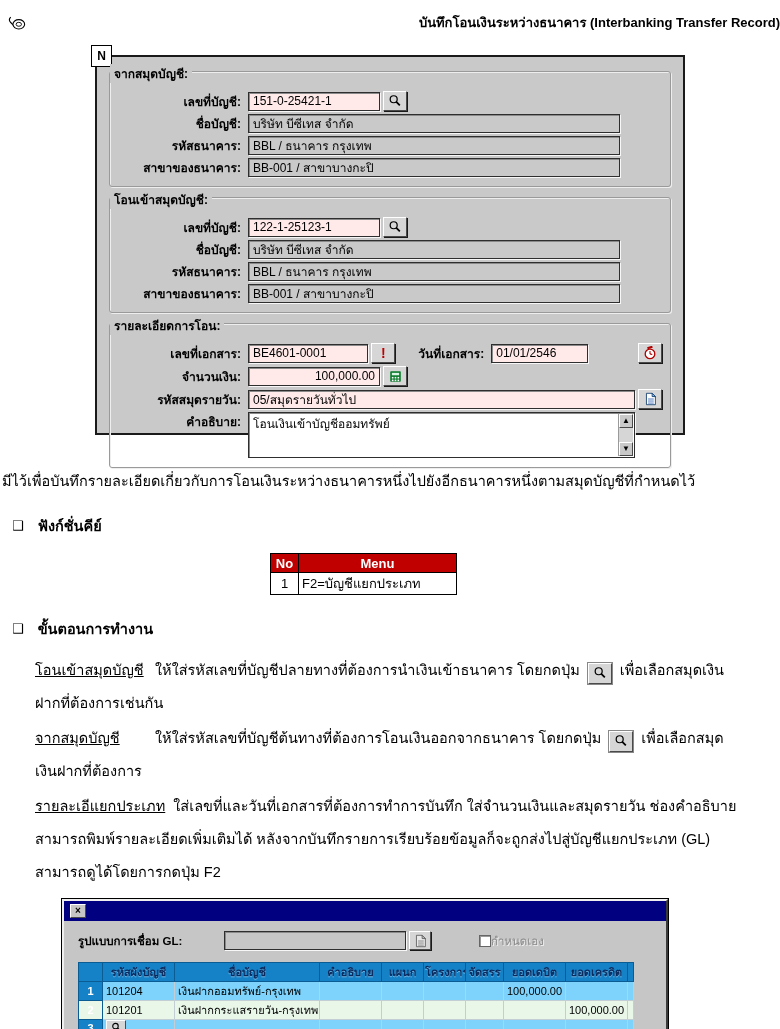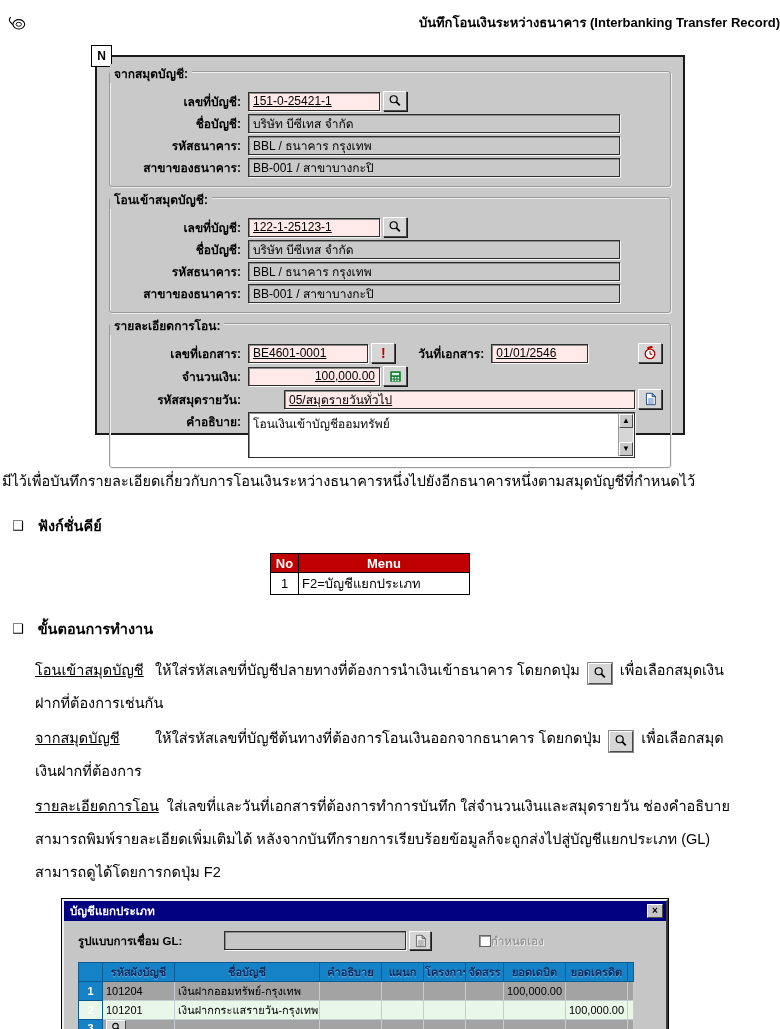--- a/index.html
+++ b/index.html
@@ -23,26 +23,26 @@
   .group { position:relative; border:1px solid #9a9a9a; border-radius:3px;
     box-shadow:inset 1px 1px 0 #eee, 1px 1px 0 #eee; padding:16px 8px 6px 0; margin-top:10px; }
   .group-title { position:absolute; top:-8px; left:0; background:#c9c9c9; padding:0 4px; font-size:12px; font-weight:bold; }
   .frow { display:flex; align-items:center; margin:3px 0; }
   .flabel { width:138px; text-align:right; padding-right:7px; font-size:12px; font-weight:bold; flex:0 0 auto; }
   .field {
     height:19px; font-size:12px; padding:1px 4px; background:#c9c9c9; overflow:hidden; white-space:nowrap;
     border:1px solid #2e2e2e; box-shadow:1px 1px 0 rgba(255,255,255,.85), inset 1px 1px 0 #8a8a8a;
     display:flex; align-items:center;
   }
-  .field.pink { background:#ffe9e9;text-decoration:underline; }
+  .field.pink { background:#ffe9e9; }
   .field.wide { width:372px; }
   .field.acct { width:132px; }
   .field.amount { width:132px; justify-content:flex-end; }
   .field.date { width:106px; }
-  .field.grow { flex:1;margin-left:36px; }
+  .field.grow { flex:1; }
   .ibtn {
     width:24px; height:20px; margin-left:3px; background:#d6d6d6; cursor:pointer;
     border:1px solid; border-color:#fff #4a4a4a #4a4a4a #fff; box-shadow:1px 1px 0 #1a1a1a;
     display:flex; align-items:center; justify-content:center; font-size:12px; flex:0 0 auto;
   }
   .ibtn.excl::before { content:"!"; color:#c00000; font-weight:bold; font-size:14px; }
   .spacer { flex:1; }
   .textarea {
     flex:1; height:46px; background:#fff; border:1px solid #2e2e2e;
     box-shadow:1px 1px 0 rgba(255,255,255,.85), inset 1px 1px 0 #8a8a8a;
@@ -57,21 +57,21 @@
 
   
   .intro { margin:34px 0 0 2px; font-size:14.5px; }
   .bullet-row { margin:22px 0 0 12px; font-size:14.5px; font-weight:bold; display:flex; gap:14px; align-items:center; }
   .bullet { font-size:13px; font-weight:normal; }
 
   .menu-table { margin:16px 0 0 270px; border-collapse:collapse; font-size:13px; }
   .menu-table td, .menu-table th { border:1px solid #000; height:19px; padding:0 3px;margin-top:12px; }
   .menu-table th { background:#c00000; color:#fff; font-weight:bold; }
   .menu-table .no-col { width:28px; text-align:center; }
-  .menu-table .menu-col { width:171px; }
+  .menu-table .menu-col { width:158px; }
 
   .steps { margin:14px 0 0 35px; width:710px; font-size:14.5px; line-height:33px; }
   .step { margin-top:2px; }
   .term { text-decoration:underline; display:inline-block; min-width:112px; margin-right:8px; }
   .inline-btn {
     display:inline-flex; width:24px; height:21px; background:#d6d6d6; vertical-align:-5px; margin:0 8px; cursor:pointer;
     border:1px solid; border-color:#fff #4a4a4a #4a4a4a #fff; box-shadow:0 0 0 1px #888;
     align-items:center; justify-content:center;
   }
 
@@ -91,21 +91,21 @@
     box-shadow:1px 1px 0 rgba(255,255,255,.85), inset 1px 1px 0 #8a8a8a; }
   .dlg .ibtn { height:19px; width:22px; }
   .chk { display:flex; align-items:center; margin-left:48px; }
   .chkbox { width:12px; height:12px; background:#fff; border:1px solid #666; box-shadow:inset 1px 1px 0 #999; }
   .chklabel { font-size:11.5px; color:#8b8b8b; text-shadow:1px 1px 0 #efefef; }
 
   .grid { border-collapse:collapse; margin-top:12px; font-size:11px; table-layout:fixed; width:555px;
     border:1px solid #222; }
   .grid th { background:#1581c6; color:#0a2a5e; font-weight:bold; height:18px; border:1px solid #0b5c92;
     text-shadow:0 1px 0 rgba(180,225,255,.55); overflow:hidden; white-space:nowrap; padding:0 1px; }
-  .grid td { height:16px; border:1px solid #c2cdd4; background:#a3a3a3; padding:0 3px; overflow:hidden; white-space:nowrap; }
+  .grid td { height:16px; border:1px solid #c2cdd4; background:#7dd3fc; padding:0 3px; overflow:hidden; white-space:nowrap; }
   .grid tr.mint td { background:#e9f7e9; }
   .grid td.rn { background:#1581c6; color:#fff; text-align:center; font-weight:bold; border:1px solid #0b5c92; }
   .grid td.num { text-align:right; }
   .cell-btn { width:20px; height:14px; display:inline-flex; align-items:center; justify-content:center;
     background:#d6d6d6; border:1px solid; border-color:#fff #4a4a4a #4a4a4a #fff; cursor:pointer; }
 </style>
 </head>
 <body>
 
 <div class="doc-title">
@@ -273,27 +273,26 @@
   </div>
   <div class="step">
     <span class="term">จากสมุดบัญชี</span><span>ให้ใส่รหัสเลขที่บัญชีต้นทางที่ต้องการโอนเงินออกจากธนาคาร โดยกดปุ่ม</span><span class="inline-btn">
         <svg width="14" height="14" viewBox="0 0 16 16">
           <circle cx="6.5" cy="6" r="4" fill="none" stroke="#000" stroke-width="1.4"></circle>
           <line x1="9.5" y1="9" x2="13.5" y2="13" stroke="#000" stroke-width="2"></line>
         </svg>
       </span><span>เพื่อเลือกสมุดเงินฝากที่ต้องการ</span>
   </div>
   <div class="step">
-    <span class="term">รายละเอียดการโอน</span><span>ใส่เลขที่และวันที่เอกสารที่ต้องการทำการบันทึก ใส่จำนวนเงินและสมุดรายวัน ช่องคำอธิบายสามารถพิมพ์รายละเอียดเพิ่มเติมได้  หลังจากบันทึกรายการเรียบร้อยข้อมูลก็จะถูกส่งไปสู่บัญชีแยกประเภท (GL) สามารถดูได้โดยการกดปุ่ม F2</span>
+    <span class="term">รายละเอีแยกประเภท</span><span>ใส่เลขที่และวันที่เอกสารที่ต้องการทำการบันทึก ใส่จำนวนเงินและสมุดรายวัน ช่องคำอธิบายสามารถพิมพ์รายละเอียดเพิ่มเติมได้  หลังจากบันทึกรายการเรียบร้อยข้อมูลก็จะถูกส่งไปสู่บัญชีแยกประเภท (GL) สามารถดูได้โดยการกดปุ่ม F2</span>
   </div>
 </div>
 
 <div class="dlg">
   <div class="titlebar">
-    <span class="titletxt">บัญชีแยกประเภท</span>
     <span class="closebtn">×</span>
   </div>
   <div class="dlg-body">
     <div class="glrow">
       <span class="gllabel">รูปแบบการเชื่อม GL:</span>
       <div class="glinput"></div>
       <div class="ibtn">
         <svg width="13" height="14" viewBox="0 0 16 16">
             <path d="M3 1 h7 l4 4 v10 H3 z" fill="#e8e8e8" stroke="#555" stroke-width="1"></path>
             <path d="M10 1 l4 4 h-4 z" fill="#c8c8c8" stroke="#555" stroke-width="1"></path>

